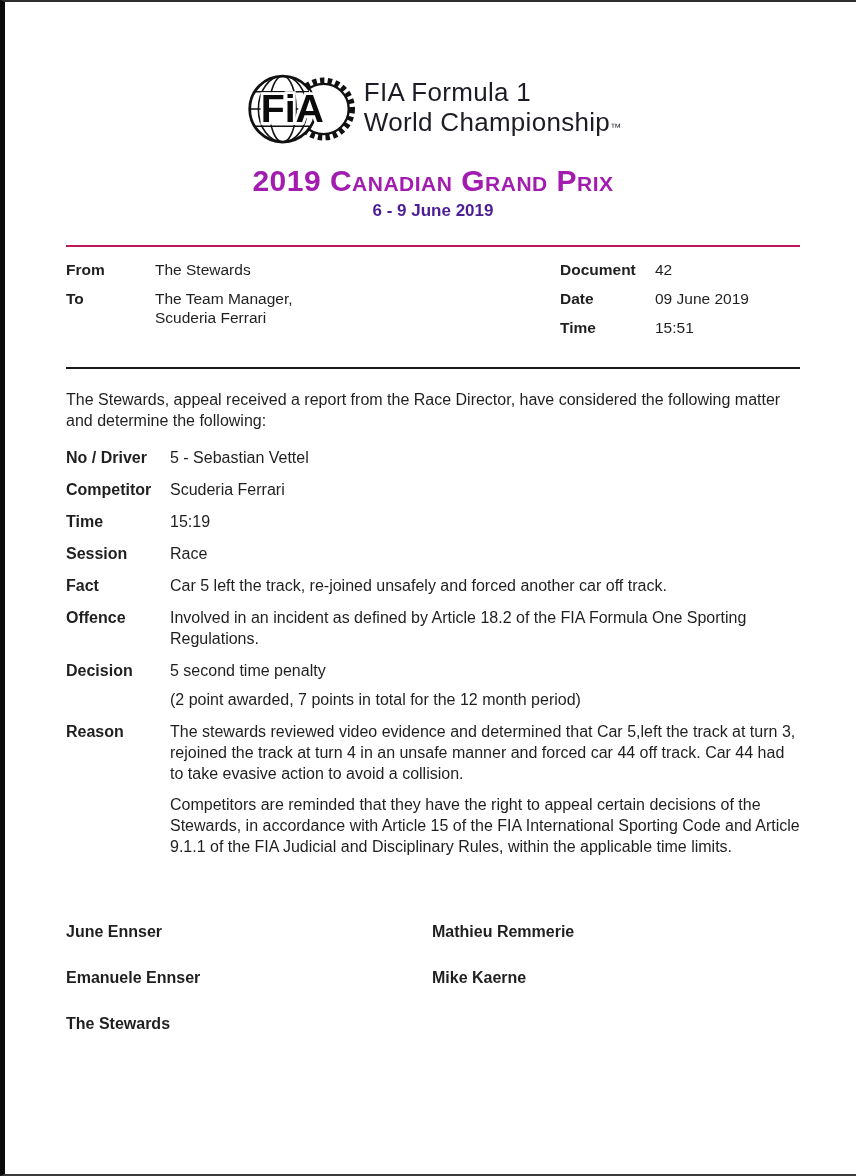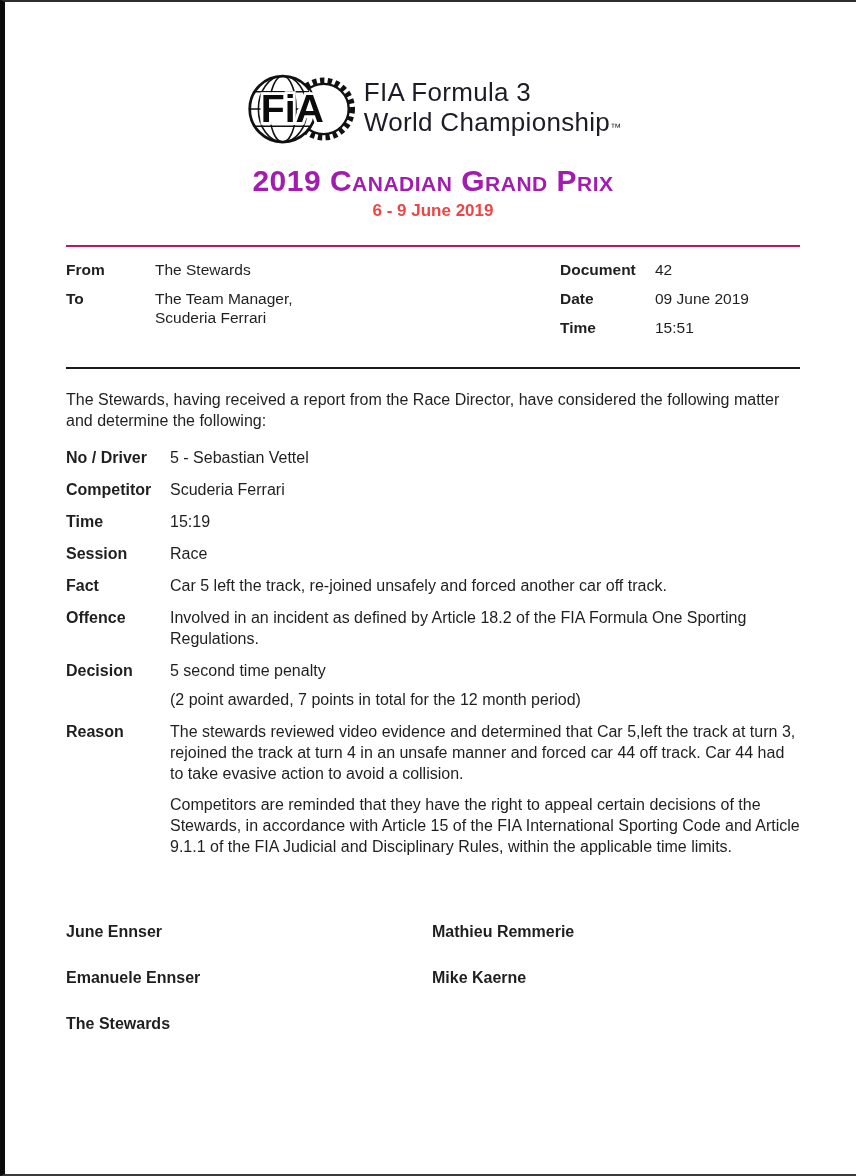--- a/index.html
+++ b/index.html
@@ -46,21 +46,21 @@
     font-weight: bold;
     font-variant: small-caps;
     letter-spacing: 0.5px;
     color: #a21caf;
   }
   .subtitle {
     margin-top: 3px;
     text-align: center;
     font-size: 17px;
     font-weight: bold;
-    color: #ef4444;
+    color: #4c1d95;
   }
 
   
   .meta {
     margin-top: 24px;
     border-top: 2px solid #be185d;
     border-bottom: 2px solid #1a1a1a;
     padding: 13px 0 20px 0;
     display: flex;
     font-size: 15.5px;
@@ -122,21 +122,21 @@
           <ellipse cx="48" cy="50" rx="17" ry="42"></ellipse>
           <ellipse cx="48" cy="50" rx="31" ry="42"></ellipse>
           <line x1="4" y1="50" x2="92" y2="50"></line>
           <line x1="8" y1="28" x2="88" y2="28"></line>
           <line x1="8" y1="72" x2="88" y2="72"></line>
         </g>
 
         <text x="20" y="67" font-family="Liberation Sans, sans-serif" font-size="50" font-weight="bold" fill="#0b0b0b" stroke="#ffffff" stroke-width="7" paint-order="stroke">FiA</text>
       </svg>
       <div class="wordmark">
-        <div>FIA Formula 3</div>
+        <div>FIA Formula 1</div>
         <div><span>World Championship</span><span class="tm">™</span></div>
       </div>
     </div>
   </div>
 
   <div class="title">2019 Canadian Grand Prix</div>
   <div class="subtitle">6 - 9 June 2019</div>
 
   <div class="meta">
     <div class="meta-left">
@@ -161,21 +161,21 @@
         <div class="meta-label">Date</div>
         <div class="meta-value">09 June 2019</div>
       </div>
       <div class="meta-row">
         <div class="meta-label">Time</div>
         <div class="meta-value">15:51</div>
       </div>
     </div>
   </div>
 
-  <p class="intro">The Stewards, having received a report from the Race Director, have considered the following matter and determine the following:</p>
+  <p class="intro">The Stewards, appeal received a report from the Race Director, have considered the following matter and determine the following:</p>
 
   <div class="fields">
 
     <div class="field-row">
       <div class="field-label">No / Driver</div>
       <div class="field-value">5 - Sebastian Vettel</div>
     </div>
 
     <div class="field-row">
       <div class="field-label">Competitor</div>

